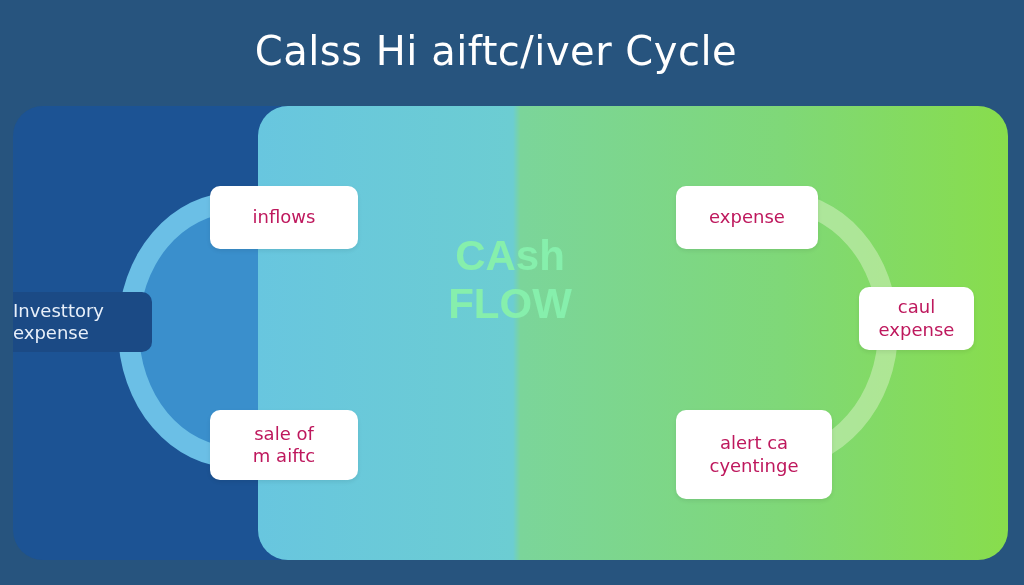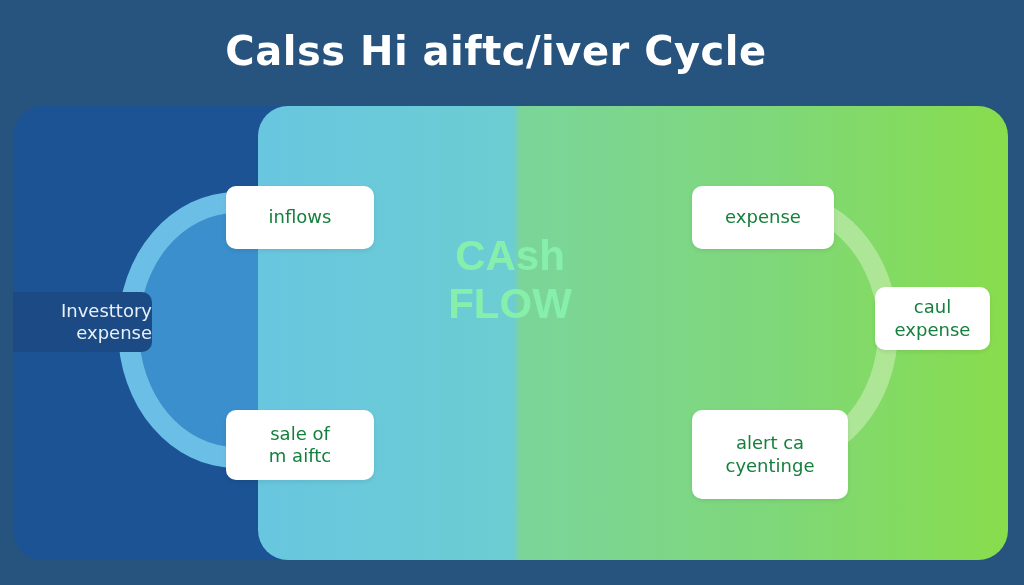--- a/index.html
+++ b/index.html
@@ -3,21 +3,21 @@
 <meta charset="utf-8">
 <style>
   html, body { margin: 0; padding: 0; }
   body {
     width: 1024px; height: 585px; overflow: hidden; position: relative;
     background: #27547e;
     font-family: "DejaVu Sans", "Liberation Sans", sans-serif;
   }
   .title {
     position: absolute; left: 0; top: 28px; width: 992px; text-align: center;
-    color: #ffffff; font-size: 40px; font-weight: bold; letter-spacing: 0.5px;
+    color: #ffffff; font-size: 40px; font-weight: normal; letter-spacing: 0.5px;
     font-family: "DejaVu Sans", sans-serif;
   }
   .left-panel {
     position: absolute; left: 13px; top: 106px; width: 290px; height: 454px;
     background: #1c5394; border-radius: 30px 0 0 30px;
   }
   .main-panel {
     position: absolute; left: 258px; top: 106px; width: 750px; height: 454px;
     border-radius: 30px; overflow: hidden;
     background: linear-gradient(90deg, #68c6df 0%, #6ccdd2 34%, #7bd59a 35%, #7fd878 70%, #88dd4c 100%);
@@ -33,29 +33,29 @@
   .ring-right-clip {
     position: absolute; left: 770px; top: 0; width: 254px; height: 585px; overflow: hidden;
   }
   .ring-right {
     position: absolute; left: -120px; top: 190px; width: 248px; height: 280px;
     border-radius: 50%; border: 20px solid rgba(210,240,190,0.55);
     box-sizing: border-box;
   }
   .box {
     position: absolute; background: #ffffff; border-radius: 10px;
-    color: #15803d; font-size: 18px; text-align: center;
+    color: #be185d; font-size: 18px; text-align: center;
     display: flex; flex-direction: column; justify-content: center; align-items: center;
-    line-height: 1.25; box-shadow: 0 2px 4px rgba(0,0,0,0.08); margin-left: 16px;
+    line-height: 1.25; box-shadow: 0 2px 4px rgba(0,0,0,0.08);
   }
   .dark-box {
     position: absolute; left: 13px; top: 292px; width: 139px; height: 60px;
     background: #1b4a85; border-radius: 0 10px 10px 0; color: #e8f0fa;
     font-size: 18px; text-align: center; line-height: 1.25;
-    display: flex; flex-direction: column; justify-content: center; align-items: flex-end;
+    display: flex; flex-direction: column; justify-content: center; align-items: flex-start;
   }
   .center-text {
     position: absolute; left: 420px; top: 232px; width: 180px; text-align: center;
     color: #86efac; font-size: 42px; font-weight: bold; line-height: 1.15;
     font-family: "Liberation Sans", sans-serif;
   }
 </style>
 </head>
 <body>
 

